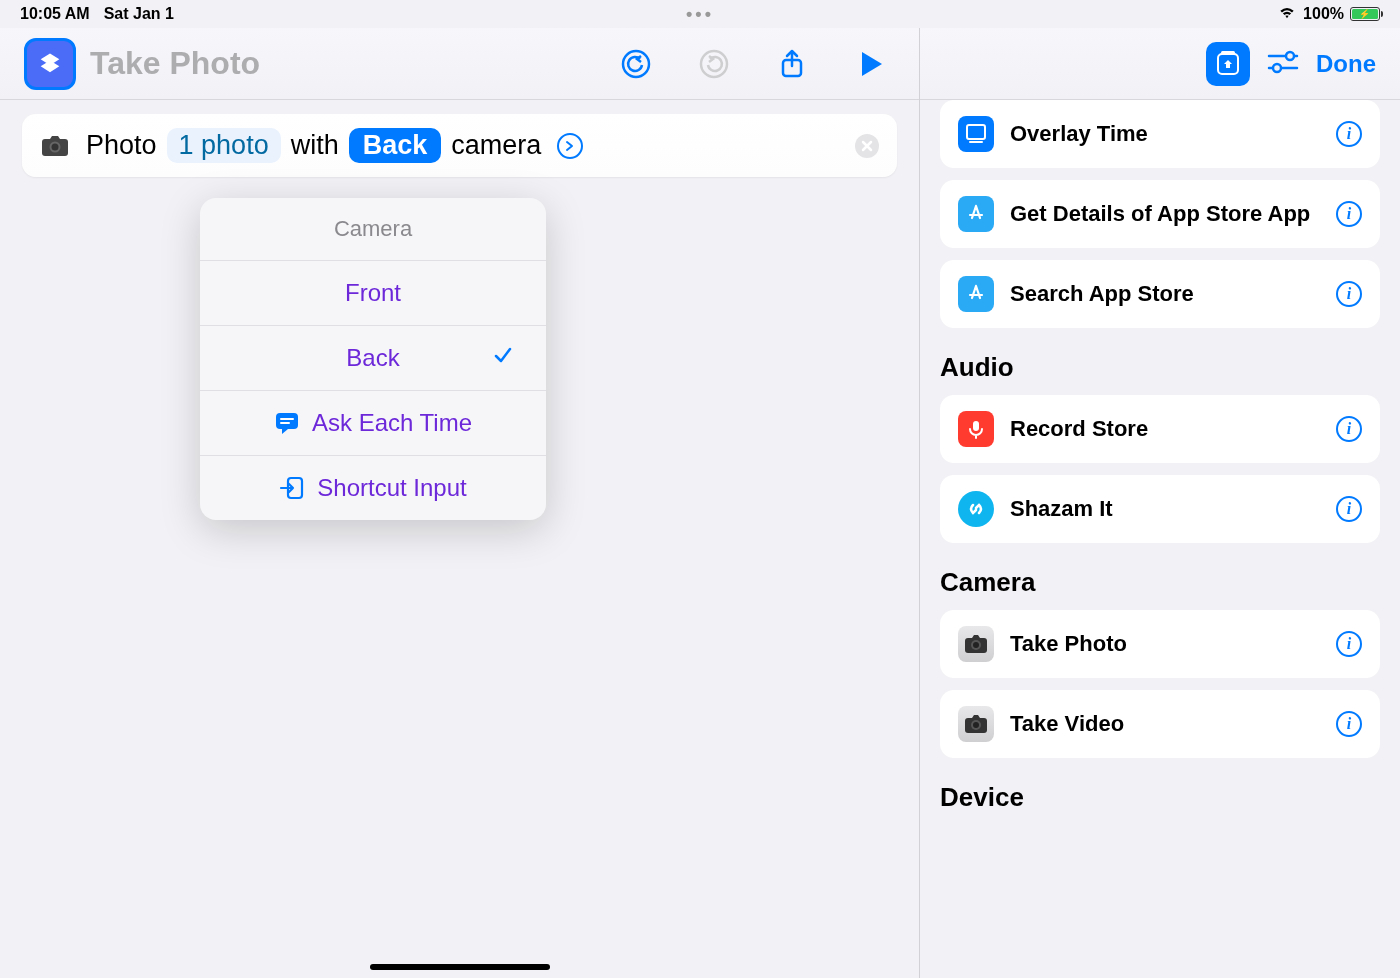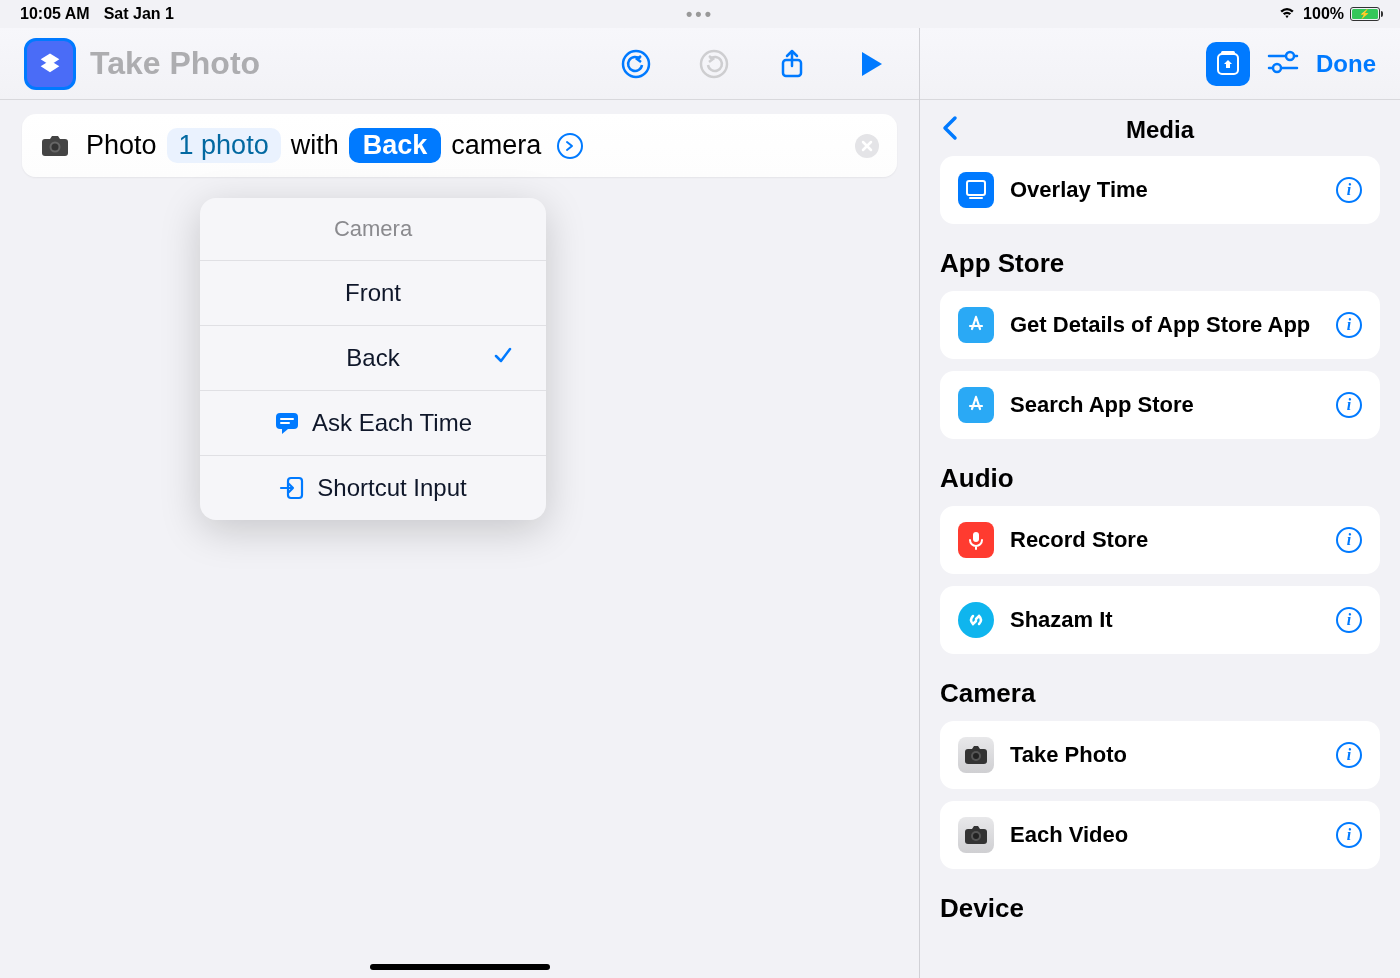--- a/index.html
+++ b/index.html
@@ -36,21 +36,21 @@
   .token-param { background: #eaf2fe; color: #0369a1; padding: 2px 12px; border-radius: 10px; font-weight: 500;}
   .token-selected { background: #007aff; color: #fff; padding: 2px 14px; border-radius: 10px; font-weight: 600;}
   .expand-circle { width: 26px; height: 26px; border: 2px solid #007aff; border-radius: 50%; display: inline-flex; align-items: center; justify-content: center; margin-left: 6px; cursor:pointer;}
   .expand-circle svg { width: 12px; height: 12px; }
   .action-close { margin-left: auto; width: 24px; height: 24px; border-radius: 50%; background: #e4e4e7; display: flex; align-items: center; justify-content: center; cursor:pointer;}
   
   
   .popover { position: absolute; left: 200px; top: 170px; width: 346px; background: #f6f6f9; border-radius: 16px; box-shadow: 0 10px 40px rgba(0,0,0,0.18); overflow: hidden; }
   .popover::before { content:''; position:absolute; top:-8px; left:50%; transform:translateX(-50%); width:0; height:0; border-left:10px solid transparent; border-right:10px solid transparent; border-bottom:10px solid #f6f6f9;}
   .popover-header { text-align: center; padding: 18px; font-size: 22px; color: #8a8a8e; border-bottom: 1px solid #e0e0e4;}
-  .popover-item { padding: 18px; text-align: center; font-size: 24px; color: #0f172a; border-bottom: 1px solid #e0e0e4; position: relative; cursor:pointer; display:flex; align-items:center; justify-content:center; gap:12px;}
+  .popover-item { padding: 18px; text-align: center; font-size: 24px; color: #6d28d9; border-bottom: 1px solid #e0e0e4; position: relative; cursor:pointer; display:flex; align-items:center; justify-content:center; gap:12px;}
   .popover-item:last-child { border-bottom: none; }
   .popover-check { position: absolute; right: 32px; top: 50%; transform: translateY(-50%); color: #007aff; }
   .popover-item-icon { display:inline-flex; }
   
   
   .sidebar-header { height: 72px; display: flex; align-items: center; padding: 0 24px; gap: 16px; border-bottom: 1px solid #d8d8dc; background: linear-gradient(#f7f7fb,#f2f2f6);}
   .sidebar-header .spacer { flex: 1; }
   .sb-icon-box { width: 44px; height: 44px; border-radius: 10px; background: #007aff; display: flex; align-items: center; justify-content: center; cursor:pointer;}
   .sb-sliders { cursor:pointer; }
   .done-btn { color: #007aff; font-size: 24px; font-weight: 600; cursor:pointer; margin-left: auto;}
@@ -220,42 +220,33 @@
         <svg width="34" height="28" viewBox="0 0 34 28">
             <line x1="3" y1="8" x2="31" y2="8" stroke="#007aff" stroke-width="2.5" stroke-linecap="round"></line>
             <circle cx="24" cy="8" r="4" fill="#f2f2f6" stroke="#007aff" stroke-width="2.5"></circle>
             <line x1="3" y1="20" x2="31" y2="20" stroke="#007aff" stroke-width="2.5" stroke-linecap="round"></line>
             <circle cx="11" cy="20" r="4" fill="#f2f2f6" stroke="#007aff" stroke-width="2.5"></circle>
           </svg>
       </div>
       <div class="done-btn">Done</div>
     </div>
 
-    <div class="sidebar-nav">
-      <span class="back-chevron">
-        <svg width="20" height="28" viewBox="0 0 20 28">
-            <path d="M15 4 L5 14 L15 24" fill="none" stroke="#007aff" stroke-width="3.5" stroke-linecap="round" stroke-linejoin="round"></path>
-          </svg>
-      </span>
-      <span class="sidebar-title">Media</span>
-    </div>
 
     <div class="action-list">
       <div class="list-item">
         <div class="list-item-icon icon-blue">
           <svg width="22" height="22" viewBox="0 0 22 22">
               <rect x="2" y="2" width="18" height="14" rx="2" fill="none" stroke="#fff" stroke-width="2"></rect>
               <line x1="5" y1="19" x2="17" y2="19" stroke="#fff" stroke-width="2" stroke-linecap="round"></line>
             </svg>
         </div>
         <div class="list-item-label">Overlay Time</div>
         <div class="info-circle">i</div>
       </div>
 
-      <div class="list-section-title">App Store</div>
       <div class="list-item">
         <div class="list-item-icon icon-lightblue">
           <svg width="22" height="22" viewBox="0 0 22 22">
               <path d="M11 3 L7 15 M11 3 L15 15 M5 12 L17 12" stroke="#fff" stroke-width="2.2" stroke-linecap="round"></path>
             </svg>
         </div>
         <div class="list-item-label">Get Details of App Store App</div>
         <div class="info-circle">i</div>
       </div>
       <div class="list-item">
@@ -304,20 +295,20 @@
       </div>
       <div class="list-item">
         <div class="list-item-icon icon-gray">
           <svg width="24" height="20" viewBox="0 0 24 20">
               <rect x="1" y="4" width="22" height="15" rx="3" fill="#333"></rect>
               <path d="M8 4 L10 1 L14 1 L16 4" fill="#333"></path>
               <circle cx="12" cy="11" r="5" fill="#555"></circle>
               <circle cx="12" cy="11" r="3" fill="#222"></circle>
             </svg>
         </div>
-        <div class="list-item-label">Each Video</div>
+        <div class="list-item-label">Take Video</div>
         <div class="info-circle">i</div>
       </div>
 
       <div class="list-section-title">Device</div>
     </div>
   </div>
 </div>
 
 </body></html>

